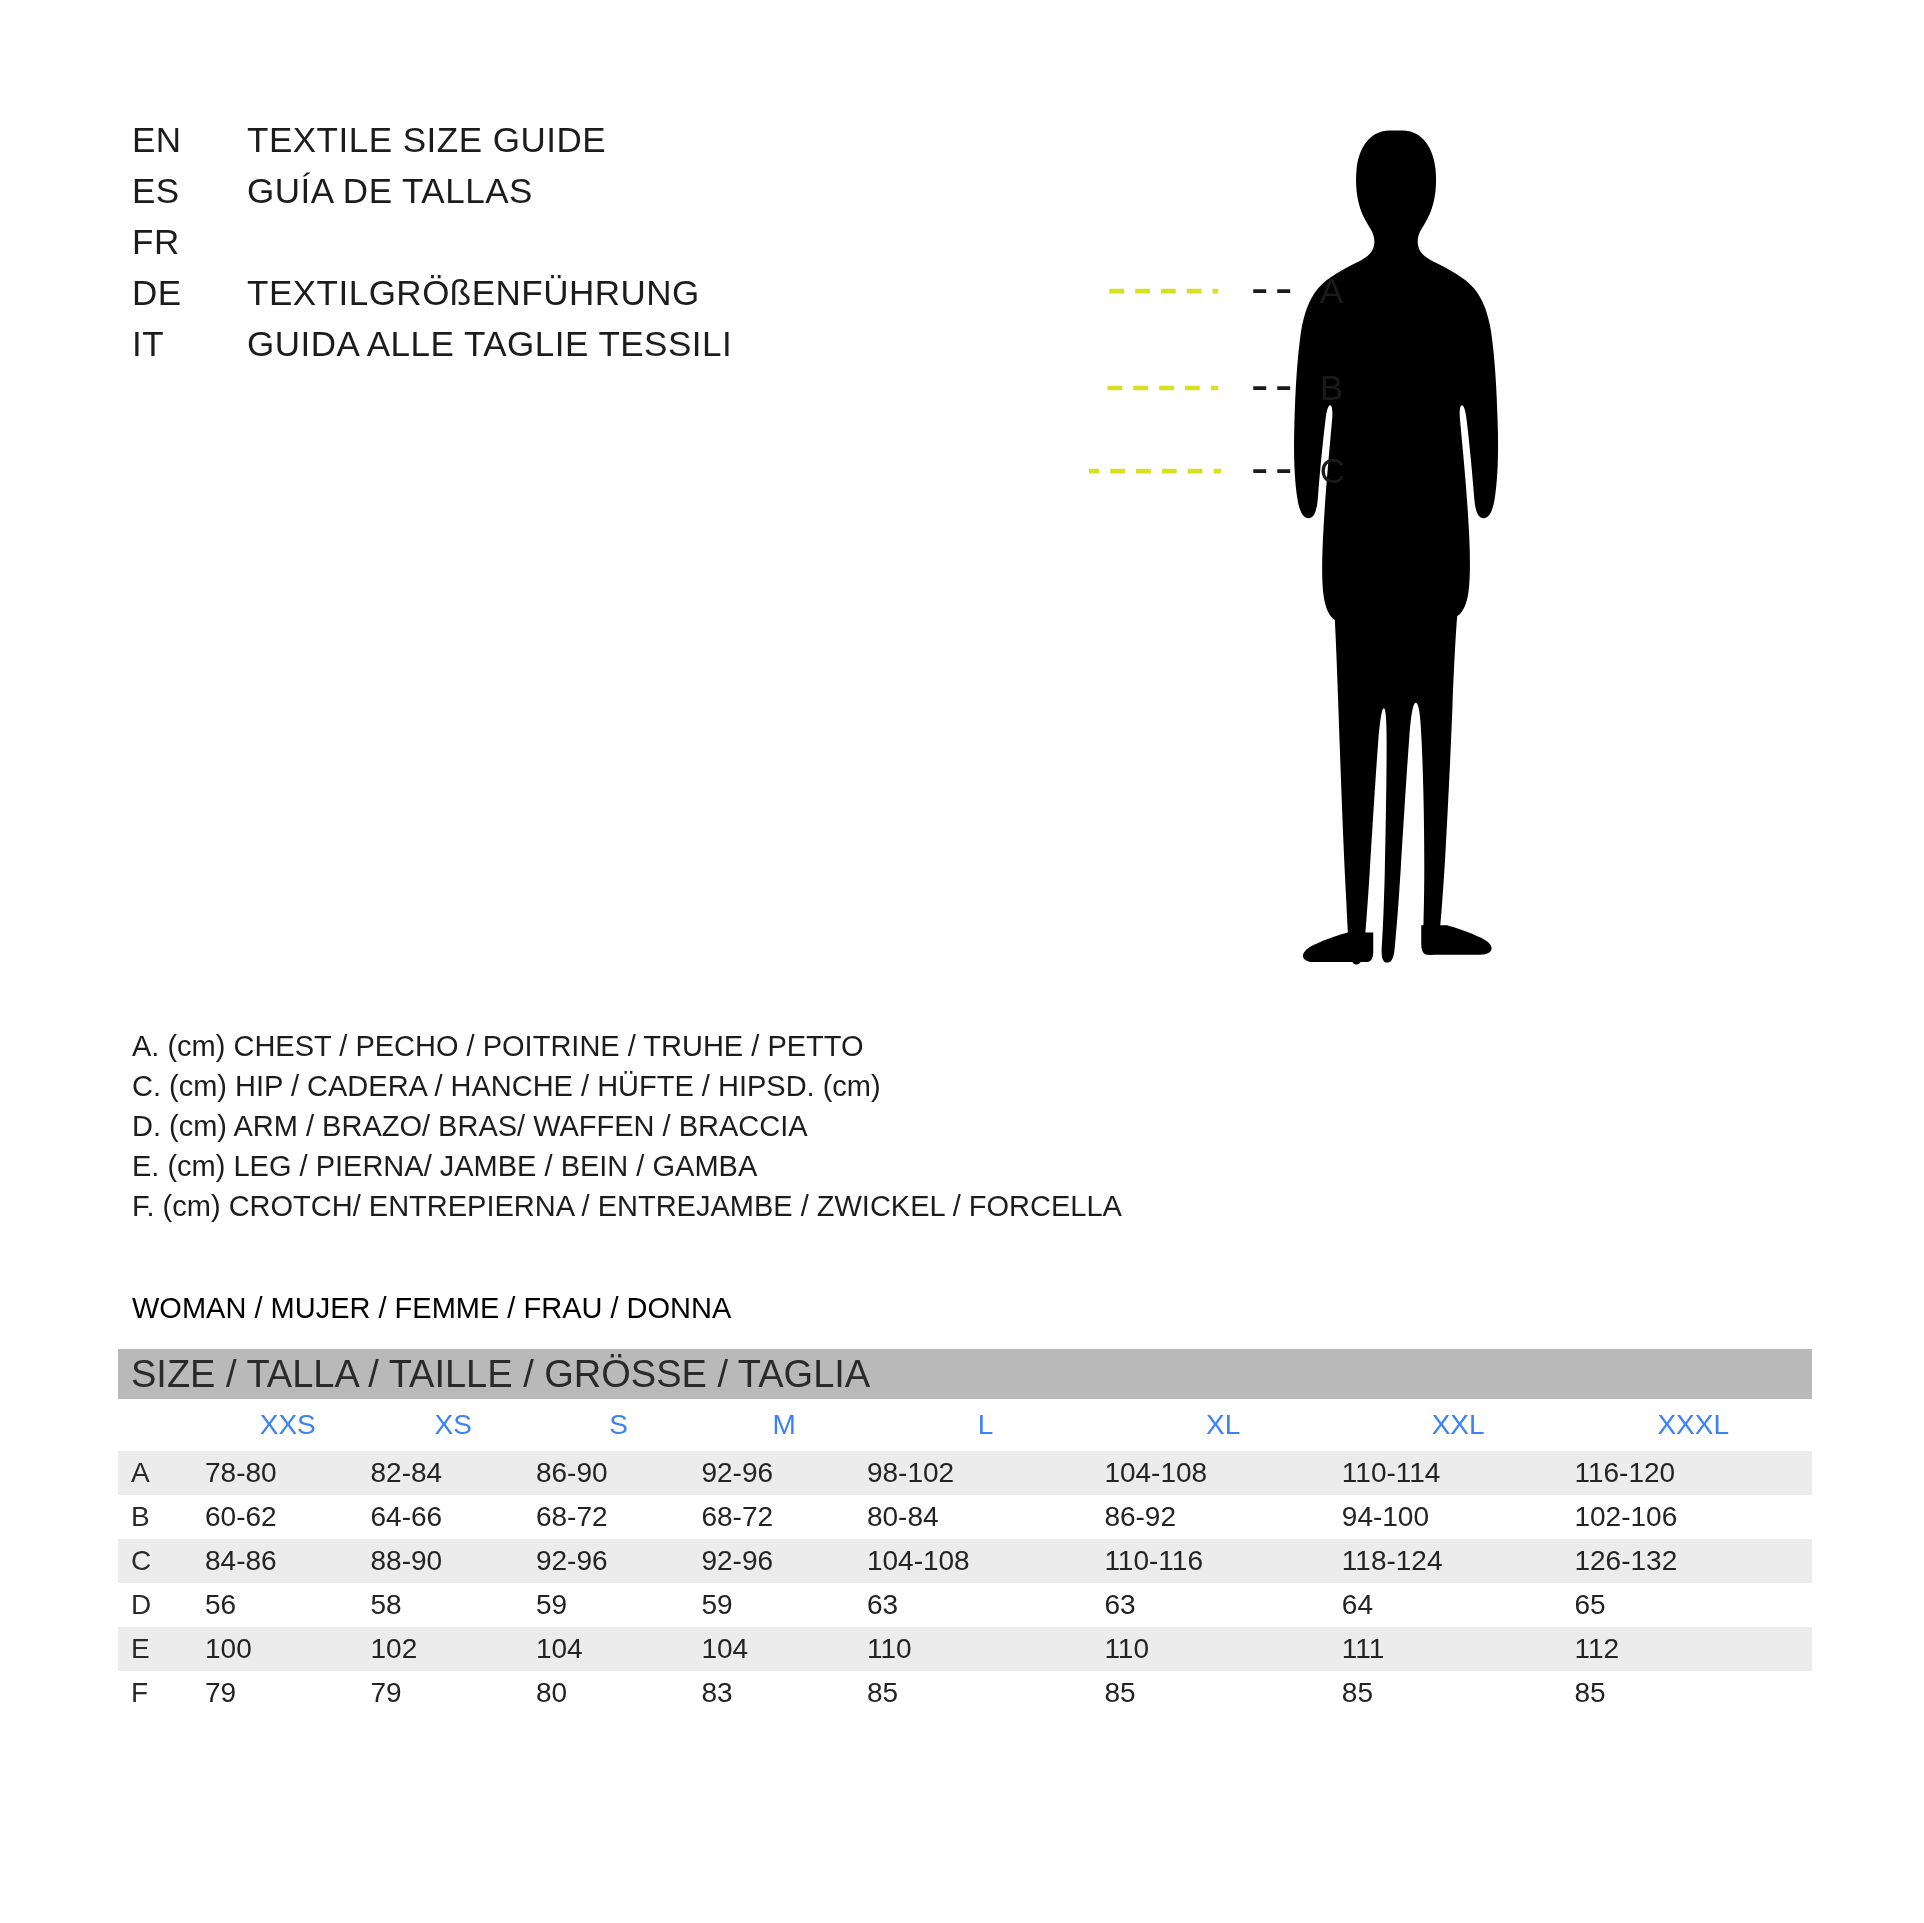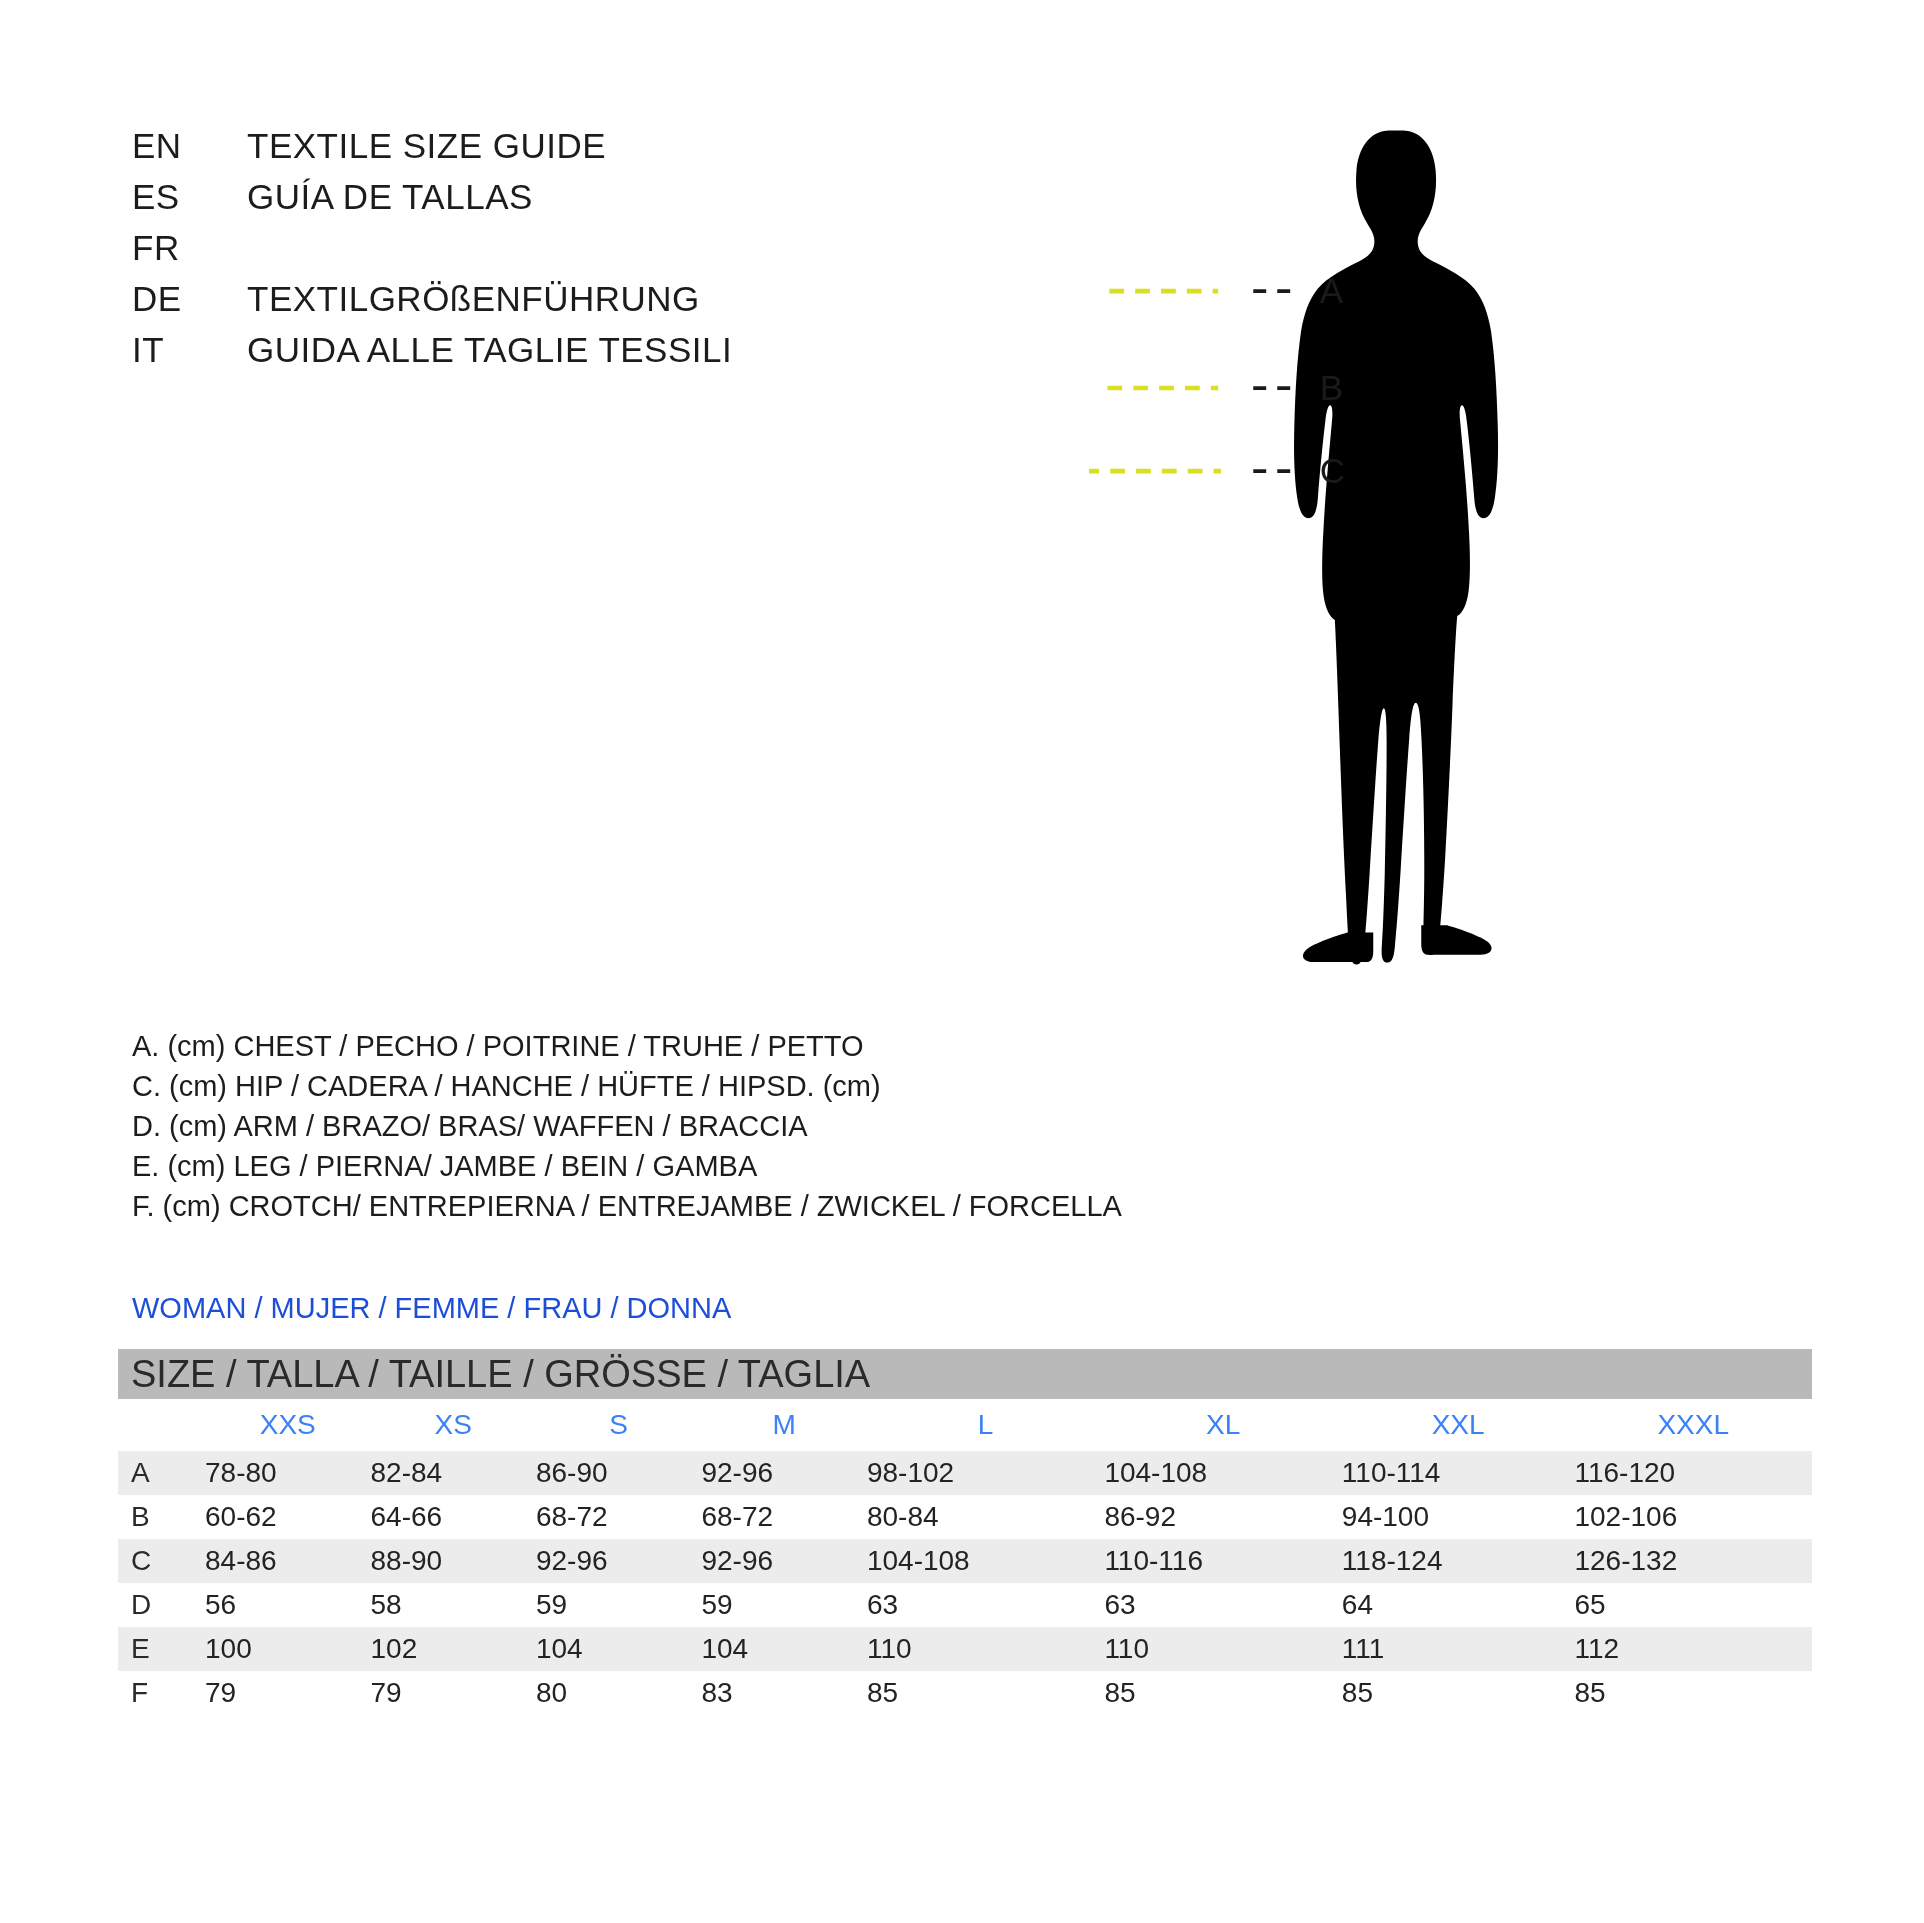--- a/index.html
+++ b/index.html
@@ -18,21 +18,21 @@
 
   
   #title-block {
     position: absolute;
     left: 132px;
     top: 120px;
     width: 831px;
   }
   .lang-row {
     display: flex;
-    align-items: center;
+    align-items: flex-start;
     height: 51px;
     font-size: 35px;
     letter-spacing: 0.5px;
     color: #1c1c1c;
   }
   .lang-code {
     width: 115px;
     flex: 0 0 115px;
   }
   .lang-text {
@@ -52,21 +52,21 @@
     line-height: 1.38;
     color: #1c1c1c;
     white-space: nowrap;
   }
 
   #group-label {
     position: absolute;
     left: 132px;
     top: 1292px;
     font-size: 29px;
-    color: #1d4ed8;
+    color: #000000;
     white-space: nowrap;
   }
 
   
   #figure-block {
     position: absolute;
     left: 1089px;
     top: 74px;
     width: 766px;
     height: 1108px;

